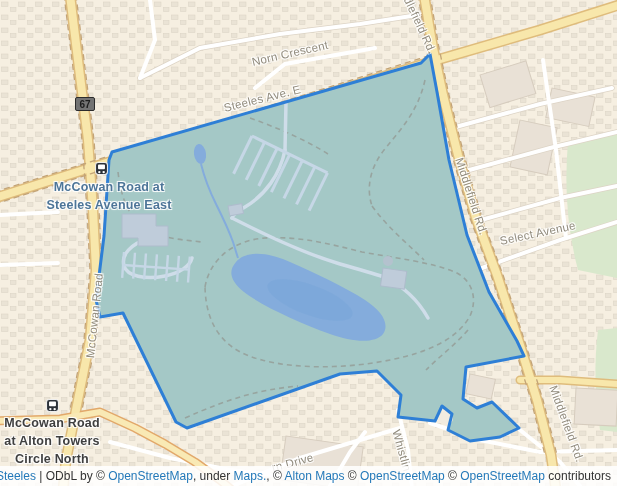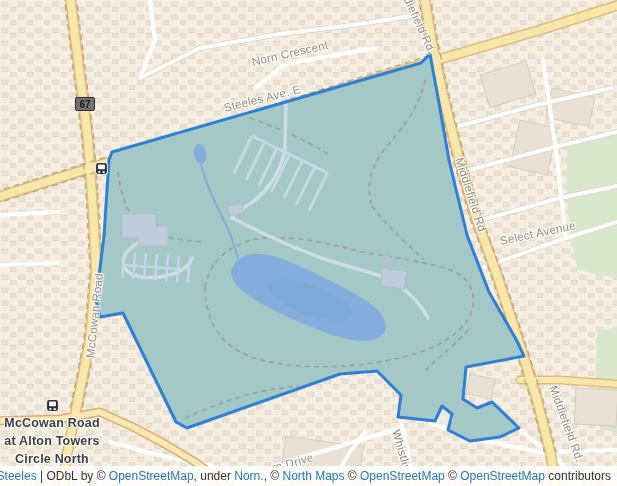--- a/index.html
+++ b/index.html
@@ -209,21 +209,25 @@
   <circle cx="4" cy="9.3" r="1.1" fill="#fff"></circle>
       <circle cx="8" cy="9.3" r="1.1" fill="#fff"></circle>
 </svg>
 <svg class="busicon" style="left:46px;top:399px;" viewBox="0 0 12 12">
   <rect x="0.5" y="0.5" width="11" height="11" rx="2.5" fill="#2b3138" stroke="rgba(255,255,255,0.85)" stroke-width="1"></rect>
   <rect x="2.8" y="2.2" width="6.4" height="4.4" rx="0.8" fill="#fff"></rect>
   <circle cx="4" cy="9.3" r="1.1" fill="#fff"></circle>
       <circle cx="8" cy="9.3" r="1.1" fill="#fff"></circle>
 </svg>
 
+<div class="stoplabel stop-blue" style="left:28px;top:178px;width:162px;">
+  <div>McCowan Road at</div>
+  <div>Steeles Avenue East</div>
+</div>
 <div class="stoplabel stop-dark" style="left:-8px;top:414px;width:120px;">
   <div>McCowan Road</div>
   <div>at Alton Towers</div>
   <div>Circle North</div>
 </div>
 
-<div id="attribution"><span class="alink">Steeles</span><span> | </span><span>ODbL by © </span><span class="alink">OpenStreetMap</span><span>, under </span><span class="alink">Norn.</span><span>, © </span><span class="alink">North Maps</span><span> © </span><span class="alink">OpenStreetMap</span><span> © </span><span class="alink">OpenStreetMap</span><span> contributors</span></div>
+<div id="attribution"><span class="alink">Steeles</span><span> | </span><span>ODbL by © </span><span class="alink">OpenStreetMap</span><span>, under </span><span class="alink">Maps.</span><span>, © </span><span class="alink">Alton Maps</span><span> © </span><span class="alink">OpenStreetMap</span><span> © </span><span class="alink">OpenStreetMap</span><span> contributors</span></div>
 
 </div>
 
 </body></html>

